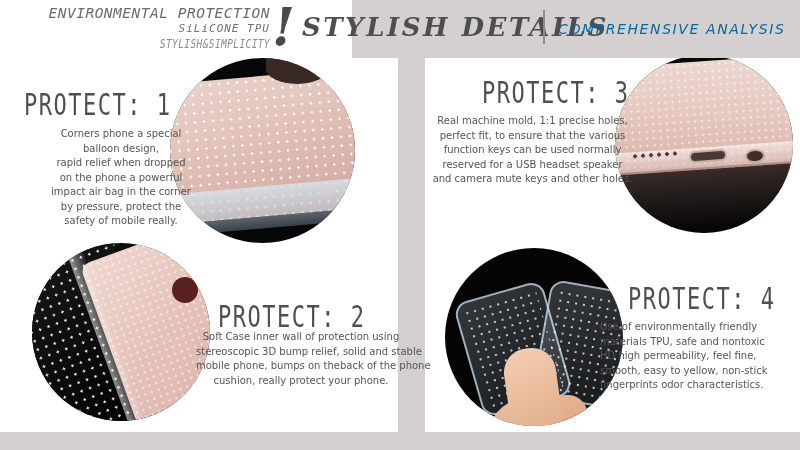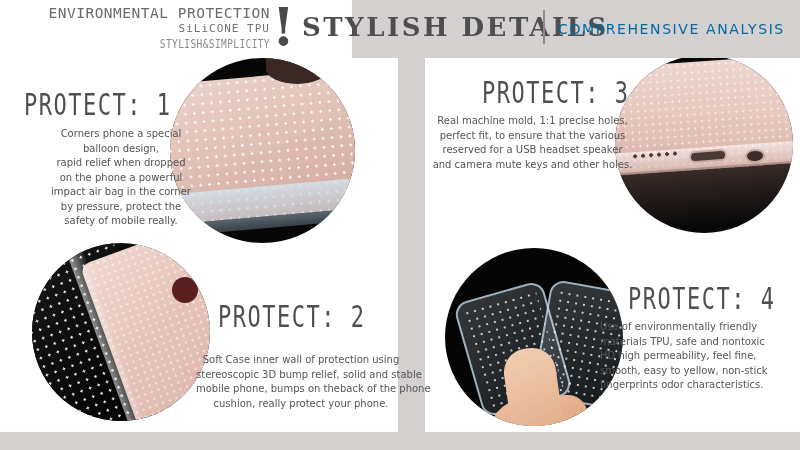--- a/index.html
+++ b/index.html
@@ -11,21 +11,21 @@
   }
   #page { position:absolute; inset:0; width:800px; height:450px; background:#d4d0d0; }
 
   
   .panel-left  { position:absolute; left:0;   top:0;  width:398px; height:432px; background:#ffffff; }
   .panel-right { position:absolute; left:425px; top:0; width:375px; height:432px; background:#ffffff; }
   .divider-strip { position:absolute; left:398px; top:0; width:27px; height:450px; background:#d4d0d0; }
   .bottom-band { position:absolute; left:0; top:432px; width:800px; height:18px; background:#d4d0d0; }
 
   
-  .header { position:absolute; left:0; top:0; width:696px; height:58px; z-index:6; }
+  .header { position:absolute; left:0; top:0; width:696px; height:58px; z-index:6;font-style:italic; }
   .hdr-band-gray { position:absolute; left:352px; top:0; width:448px; height:58px; background:#d4d0d0; }
 
   .brand-block {
     position:absolute; left:8px; top:6px; width:262px; height:48px;
     text-align:right; color:#5a5a5a; z-index:7;
   }
   .brand-l1 {
     font-family:"DejaVu Sans Mono", monospace;
     font-size:14.5px; letter-spacing:0.5px; line-height:15px;
     color:#6b6b6b; white-space:nowrap; font-weight:400;
@@ -196,21 +196,21 @@
   .blk { position:absolute; z-index:5; }
 
   
   .blk1 { left:6px; top:88px; width:230px; }
   .blk1 .protect-title { margin-left:18px; }
   .blk1 .protect-body { margin-top:14px; text-align:center; }
 
   
   .blk2 { left:196px; top:300px; width:210px; }
   .blk2 .protect-title { margin-left:22px; }
-  .blk2 .protect-body { margin-top:28px; text-align:center; }
+  .blk2 .protect-body { margin-top:5px; text-align:center; }
 
   
   .blk3 { left:420px; top:76px; width:225px; }
   .blk3 .protect-title { margin-left:62px; }
   .blk3 .protect-body { margin-top:13px; text-align:center; }
 
   
   .blk4 { left:600px; top:282px; width:205px; }
   .blk4 .protect-title { margin-left:28px; }
   .blk4 .protect-body { margin-top:13px; text-align:left; }
@@ -305,20 +305,21 @@
       <div>mobile phone, bumps on theback of the phone</div>
       <div>cushion, really protect your phone.</div>
     </div>
   </div>
 
   <div class="blk blk3">
     <div class="protect-title">PROTECT: 3</div>
     <div class="protect-body">
       <div>Real machine mold, 1:1 precise holes,</div>
       <div>perfect fit, to ensure that the various</div>
+      <div>function keys can be used normally</div>
       <div>reserved for a USB headset speaker</div>
       <div>and camera mute keys and other holes.</div>
     </div>
   </div>
 
   <div class="blk blk4">
     <div class="protect-title">PROTECT: 4</div>
     <div class="protect-body">
       <div>Use of environmentally friendly</div>
       <div>materials TPU, safe and nontoxic</div>

